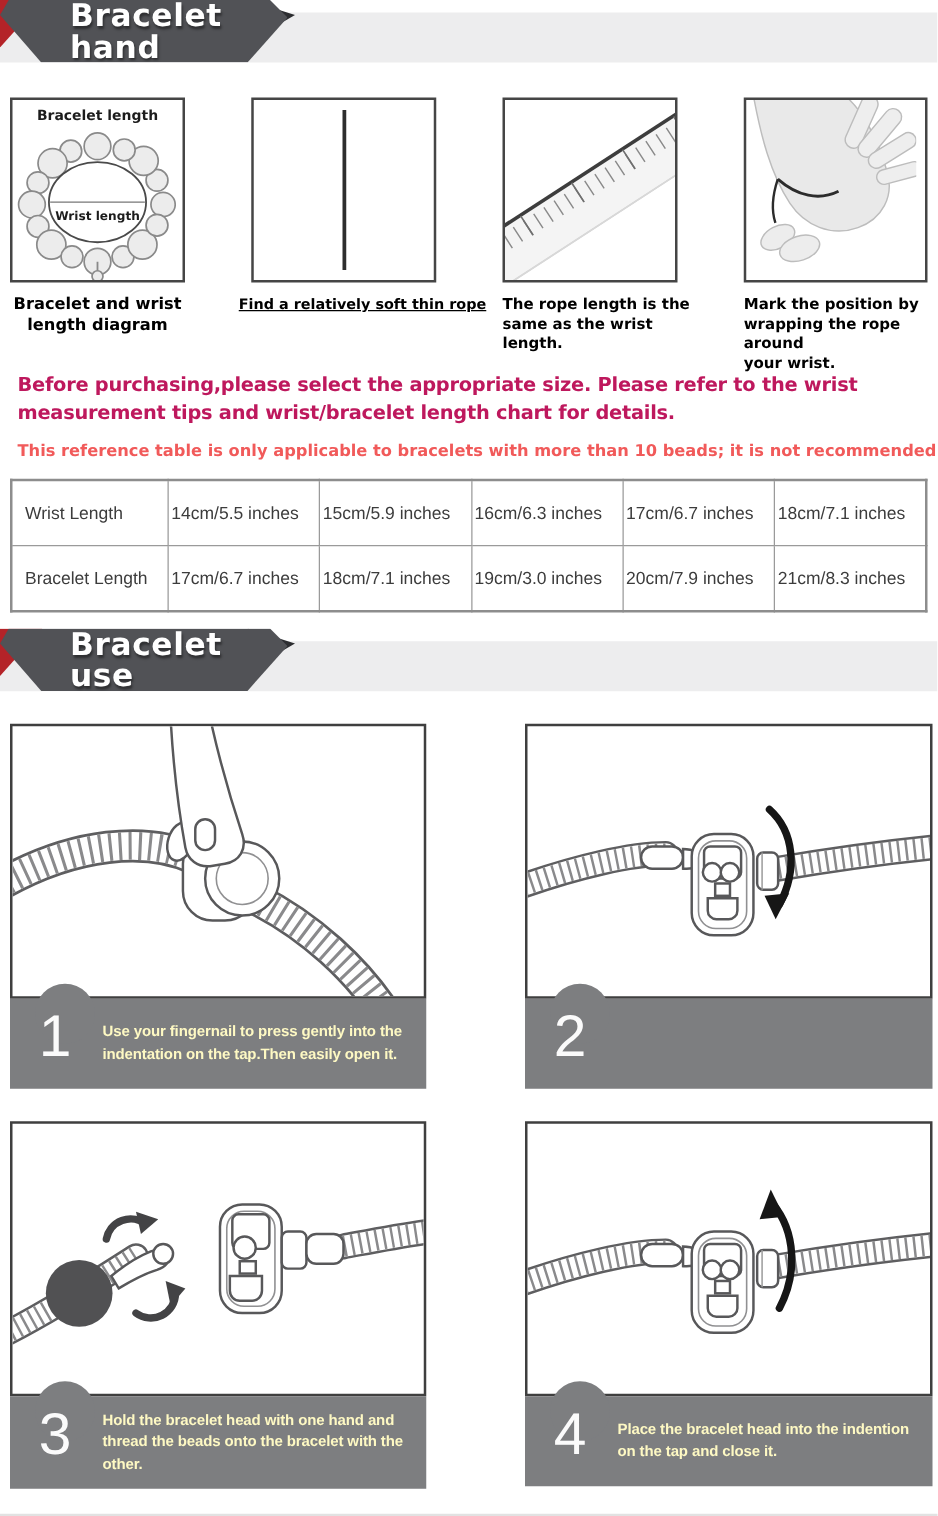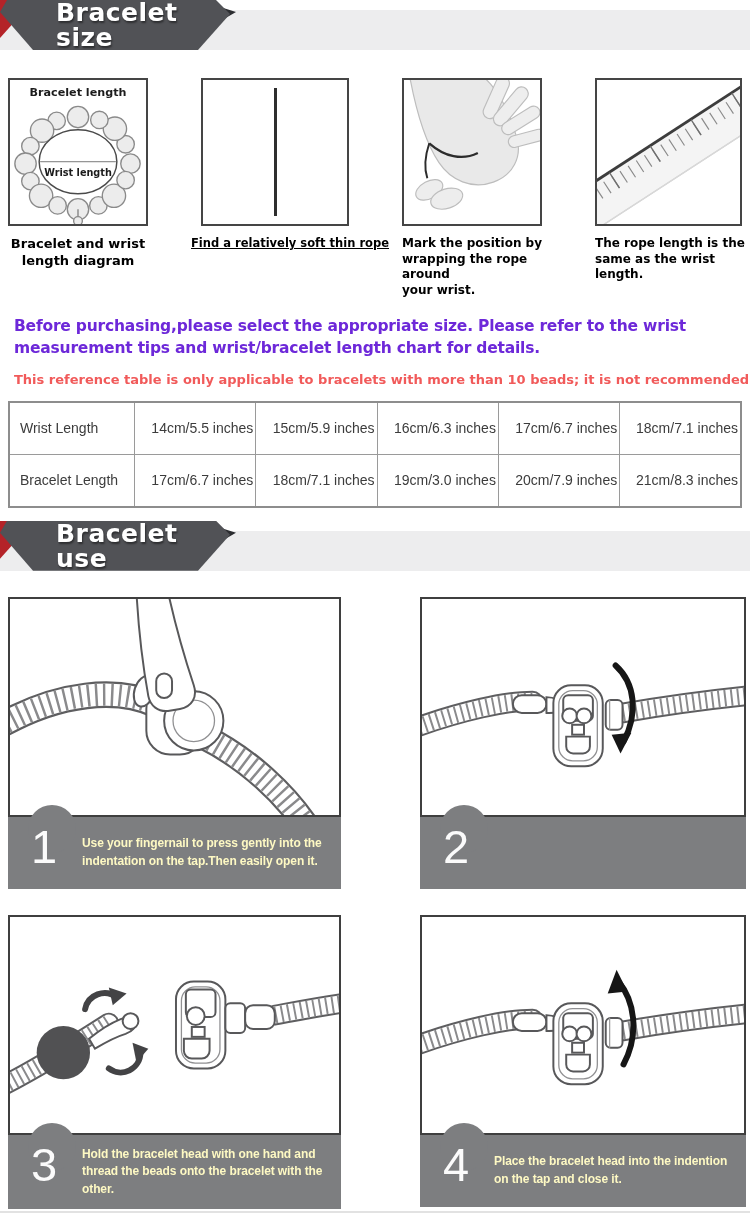--- a/index.html
+++ b/index.html
@@ -30,28 +30,28 @@
                  padding:0 8px; margin-top:28px; }
   .img-box { border:2px solid #454545; height:148px; background:#fff; box-sizing:border-box; overflow:hidden; }
   .img-box svg { display:block; }
   .img-caption { font:700 12px/1.3 "DejaVu Sans", sans-serif; color:#000000; margin-top:10px;
                  white-space:pre-line; margin-right:-16px; }
   .img-caption.center { text-align:center; font-size:13px; margin-right:0; }
   .img-caption.nowrap { white-space:nowrap; font-size:11.5px; margin-left:-10px; margin-right:-24px; text-align:center;text-decoration:underline; }
   .rope-box { display:flex; justify-content:center; padding:8px 0; }
   .rope-line { width:3px; height:128px; background:#2e2e2e; }
   
-  .note-primary { margin:18px 14px 0; max-width:724px;
-                  font:700 15.5px/1.38 "DejaVu Sans", sans-serif; letter-spacing:-0.2px; color:#6d28d9; }
+  .note-primary { margin:0 14px 0; max-width:724px;
+                  font:700 15.5px/1.38 "DejaVu Sans", sans-serif; letter-spacing:-0.2px; color:#be185d; }
   .note-warning { margin:13px 14px 0; font:700 13px/1.2 "DejaVu Sans", sans-serif;
                   color:#f15a5a; white-space:nowrap; }
   
   .size-table { border-collapse:collapse; margin:13px 8px 0; width:734px; table-layout:fixed; }
   .size-table td { border:1px solid #9a9a9a; height:51px; font:400 14px/1.2 "Liberation Sans", sans-serif;
-                   color:#3c3c3c; text-align:right; padding:0 2px; }
+                   color:#3c3c3c; text-align:left; padding:0 2px; }
   .size-table td.rowlabel { text-align:left; padding-left:10px; width:112px; }
   .size-table { border:2px solid #8d8d8d; }
   
   .use-grid { display:grid; grid-template-columns:333px 326px; column-gap:79px; row-gap:26px;
               padding:0 8px; margin-top:26px; }
   .panel { display:flex; flex-direction:column; }
   .panel-figure { border:2px solid #3f3f3f; height:220px; box-sizing:border-box; background:#fff; overflow:hidden; }
   .panel-caption { position:relative; background:#7d7e80; min-height:72px; display:flex; align-items:center;
                    box-sizing:border-box; }
   .panel-bump { position:absolute; top:-12px; left:20px; width:48px; height:48px; border-radius:50%;
@@ -73,21 +73,21 @@
   .rot-arrow { fill:none; stroke:#434345; stroke-width:6; stroke-linecap:round; }
 </style>
 </head>
 <body>
 
 <div class="banner">
   <div class="banner-band"></div>
   <div class="banner-red"></div>
   <div class="banner-fold"></div>
   <div class="banner-main">
-    <span class="banner-label">Bracelet size</span>
+    <span class="banner-label">Bracelet hand</span>
   </div>
 </div>
 
 <div class="measure-row">
 
   <div>
     <div class="img-box">
       <svg width="136" height="144" viewBox="0 0 140 148">
         <g stroke="#8a8a8a" stroke-width="1.4" fill="#ececec">
           <circle cx="124" cy="86" r="10"></circle>
@@ -121,55 +121,55 @@
 
   <div>
     <div class="img-box rope-box">
       <div class="rope-line"></div>
     </div>
     <div class="img-caption nowrap">Find a relatively soft thin rope</div>
   </div>
 
   <div>
     <div class="img-box">
+      <svg width="143" height="144" viewBox="0 0 147 147">
+        <g transform="rotate(-33 73 73)">
+          <rect x="-40" y="58" width="230" height="42" fill="#f4f4f4" stroke="#c9c9c9" stroke-width="1"></rect>
+          <line x1="-40" y1="58" x2="190" y2="58" stroke="#3d3d3d" stroke-width="3"></line>
+          <line x1="-40" y1="70" x2="190" y2="70" stroke="#8a8a8a" stroke-width="14" stroke-dasharray="1.2 8.8"></line>
+          <line x1="-40" y1="68" x2="190" y2="68" stroke="#6f6f6f" stroke-width="19" stroke-dasharray="1.4 48.6"></line>
+          <line x1="-40" y1="100" x2="190" y2="100" stroke="#d8d8d8" stroke-width="1.5"></line>
+        </g>
+      </svg>
+    </div>
+    <div class="img-caption">The rope length is the
+same as the wrist length.</div>
+  </div>
+
+  <div>
+    <div class="img-box">
       <svg width="136" height="144" viewBox="0 0 140 146">
         <path d="M 6,-4 C 12,28 20,60 36,84 C 48,102 70,112 92,104 C 112,97 122,78 116,58 C 108,28 94,6 82,-4 Z" fill="#e9e9e9" stroke="#bdbdbd" stroke-width="1.2"></path>
         <g fill="#eeeeee" stroke="#bdbdbd" stroke-width="1.2">
           <rect x="88" y="-6" width="14" height="46" rx="7" transform="rotate(24 95 17)"></rect>
           <rect x="103" y="2" width="14" height="48" rx="7" transform="rotate(40 110 26)"></rect>
           <rect x="114" y="18" width="13" height="44" rx="6.5" transform="rotate(58 120 40)"></rect>
           <rect x="120" y="40" width="12" height="38" rx="6" transform="rotate(75 126 59)"></rect>
         </g>
         <path d="M 26,64 C 42,78 60,82 76,74" fill="none" stroke="#2c2c2c" stroke-width="2.4"></path>
         <path d="M 26,64 C 22,76 20,88 24,100" fill="none" stroke="#2c2c2c" stroke-width="2"></path>
         <g fill="#ededed" stroke="#bdbdbd" stroke-width="1.2">
           <ellipse cx="26" cy="112" rx="15" ry="9" transform="rotate(-28 26 112)"></ellipse>
           <ellipse cx="44" cy="121" rx="17" ry="10" transform="rotate(-18 44 121)"></ellipse>
         </g>
       </svg>
     </div>
     <div class="img-caption">Mark the position by
 wrapping the rope around
 your wrist.</div>
-  </div>
-
-  <div>
-    <div class="img-box">
-      <svg width="143" height="144" viewBox="0 0 147 147">
-        <g transform="rotate(-33 73 73)">
-          <rect x="-40" y="58" width="230" height="42" fill="#f4f4f4" stroke="#c9c9c9" stroke-width="1"></rect>
-          <line x1="-40" y1="58" x2="190" y2="58" stroke="#3d3d3d" stroke-width="3"></line>
-          <line x1="-40" y1="70" x2="190" y2="70" stroke="#8a8a8a" stroke-width="14" stroke-dasharray="1.2 8.8"></line>
-          <line x1="-40" y1="68" x2="190" y2="68" stroke="#6f6f6f" stroke-width="19" stroke-dasharray="1.4 48.6"></line>
-          <line x1="-40" y1="100" x2="190" y2="100" stroke="#d8d8d8" stroke-width="1.5"></line>
-        </g>
-      </svg>
-    </div>
-    <div class="img-caption">The rope length is the
-same as the wrist length.</div>
   </div>
 </div>
 
 <div class="note-primary">Before purchasing,please select the appropriate size. Please refer to the wrist measurement tips and wrist/bracelet length chart for details.</div>
 <div class="note-warning">This reference table is only applicable to bracelets with more than 10 beads; it is not recommended for the fewer.</div>
 
 <table class="size-table">
   <tbody>
     <tr>
       <td class="rowlabel">Wrist Length</td>

